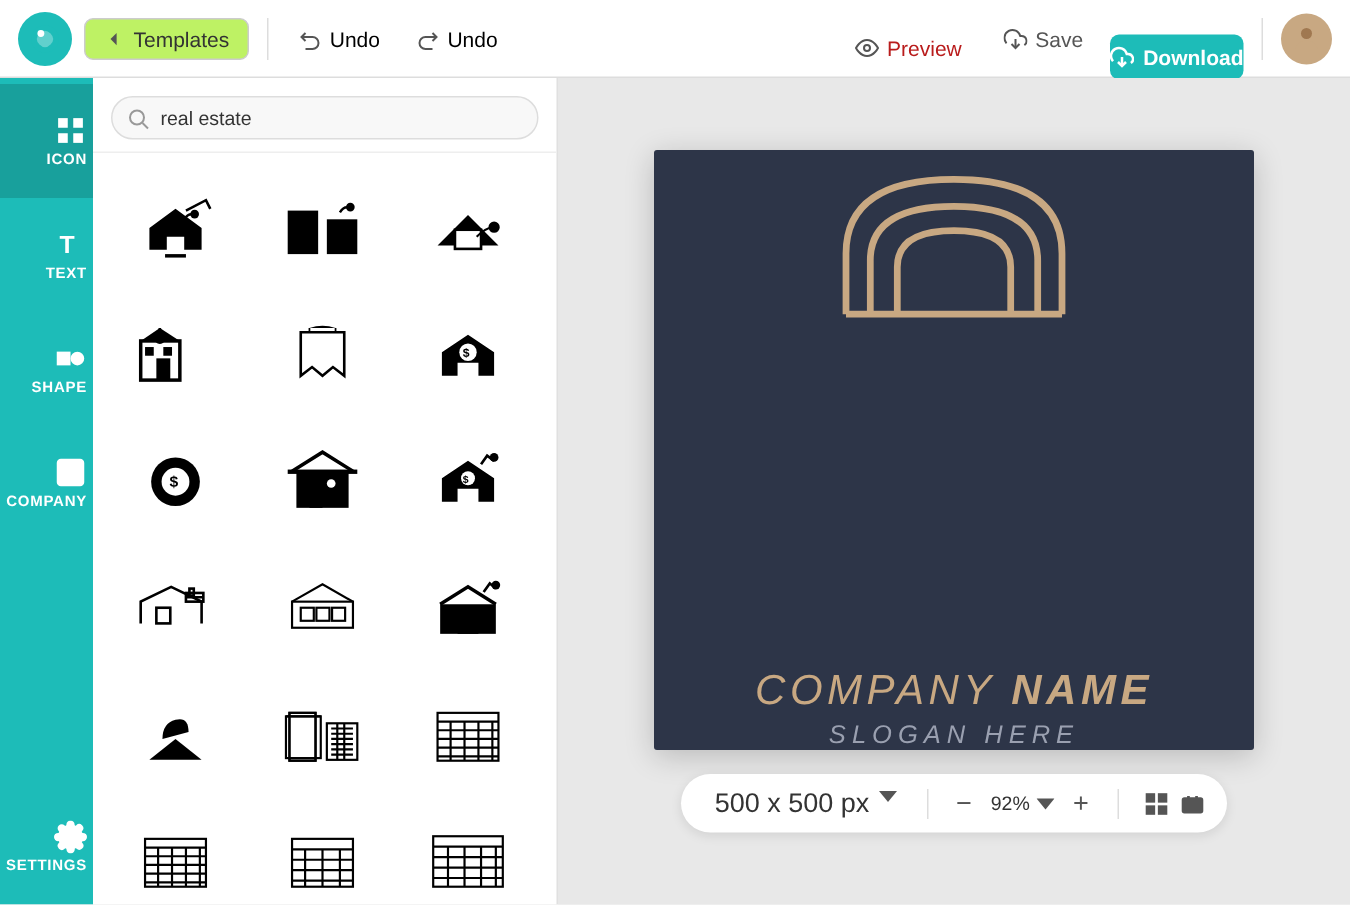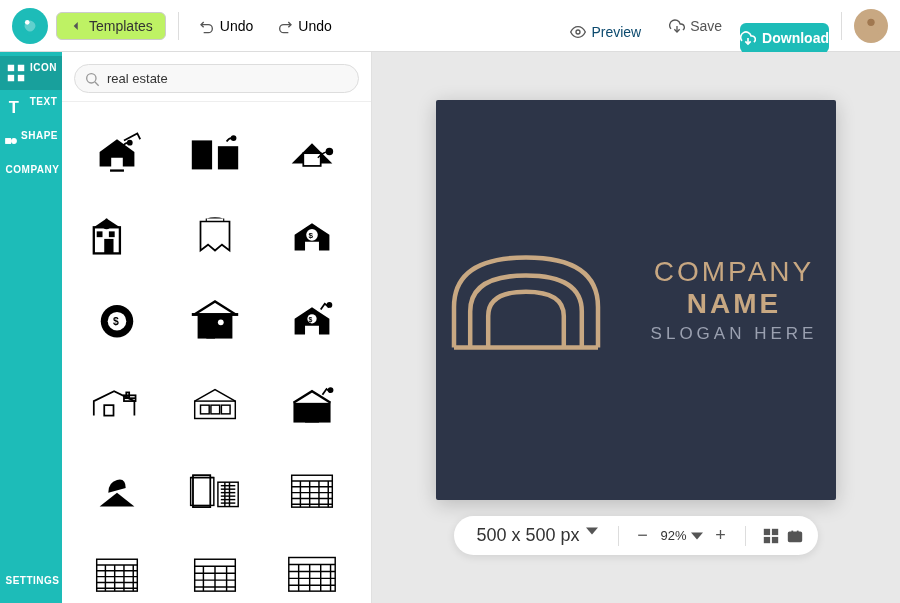--- a/index.html
+++ b/index.html
@@ -26,21 +26,21 @@
     .toolbar-sep { width: 1px; height: 28px; background: #ddd; margin: 0 4px; }
     .toolbar-action-btn {
       display: flex; align-items: center; gap: 5px;
       background: none; border: none; cursor: pointer;
       font-size: 14px; color: #000000; padding: 5px 8px;
     }
     .toolbar-spacer { flex: 1; }
     .toolbar-preview-btn {
       display: flex; align-items: center; gap: 5px;
       background: none; border: none; cursor: pointer;
-      font-size: 14px; color: #0c4a6e; padding: 5px 10px; margin-top: 12px;
+      font-size: 14px; color: #b91c1c; padding: 5px 10px; margin-top: 12px;
     }
     .toolbar-save-btn {
       display: flex; align-items: center; gap: 5px;
       background: none; border: none; cursor: pointer;
       font-size: 14px; color: #555; padding: 5px 10px;
     }
     .toolbar-download-btn {
       display: flex; align-items: center; gap: 6px;
       background: #1dbcb8; border: none; border-radius: 6px;
       padding: 7px 0; cursor: pointer;
@@ -55,22 +55,22 @@
     
     .main-layout { display: flex; height: calc(603px - 52px); }
 
     
     .icon-nav {
       width: 62px; background: #1dbcb8;
       display: flex; flex-direction: column; align-items: center;
       padding-top: 4px; gap: 0;
     }
     .icon-nav-item {
-      display: flex; flex-direction: row; align-items: flex-start;
-      justify-content: center; width: 100%; padding: 6px 4px;
+      display: flex; flex-direction: column; align-items: flex-end;
+      justify-content: center; width: 100%; padding: 20px 4px;
       cursor: pointer; color: white; font-size: 10px; gap: 3px;
     }
     .icon-nav-item.active { background: rgba(0,0,0,0.15); }
     .icon-nav-item svg { width: 22px; height: 22px; fill: white; }
     .icon-nav-item span { font-size: 10px; font-weight: 600; letter-spacing: 0.5px; }
     .icon-nav-spacer { flex: 1; }
 
     
     .panel {
       width: 310px; background: #fff; border-right: 1px solid #e0e0e0;
@@ -111,23 +111,24 @@
       flex: 1; background: #e8e8e8;
       display: flex; flex-direction: column; align-items: center; justify-content: center;
       padding: 20px;
     }
     .canvas-wrapper {
       display: flex; flex-direction: column; align-items: center; gap: 16px; width: 100%;
     }
     .canvas {
       width: 400px; height: 400px; background: #2d3548;
       border-radius: 2px;
-      display: flex; align-items: center; justify-content: space-between;
+      display: flex; flex-direction: column; align-items: center; justify-content: space-between;
       box-shadow: 0 4px 20px rgba(0,0,0,0.2);
       gap: 16px;
+      font-style: italic;
     }
     .canvas-logo-icon svg {
       width: 180px; height: 120px;
     }
     .canvas-text-area { text-align: center; }
     .canvas-company { font-size: 28px; color: #c8a882; letter-spacing: 3px; }
     .canvas-company span { font-weight: 800; }
     .canvas-slogan { font-size: 17px; color: #9aa0b0; letter-spacing: 4px; margin-top: 4px; }
 
     

